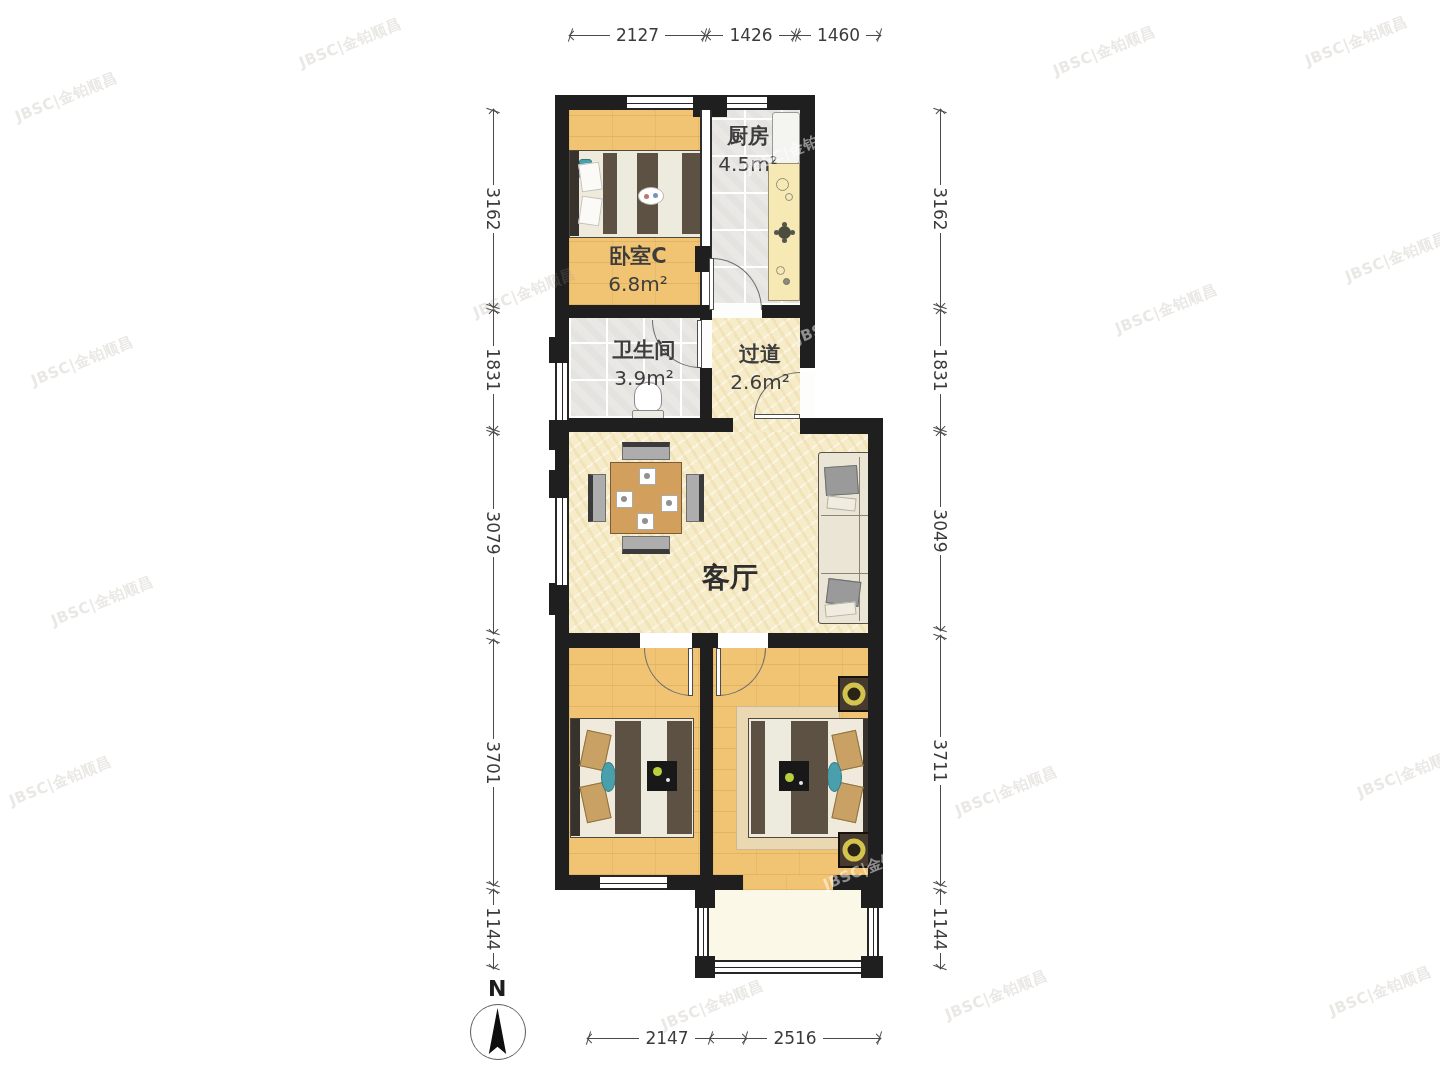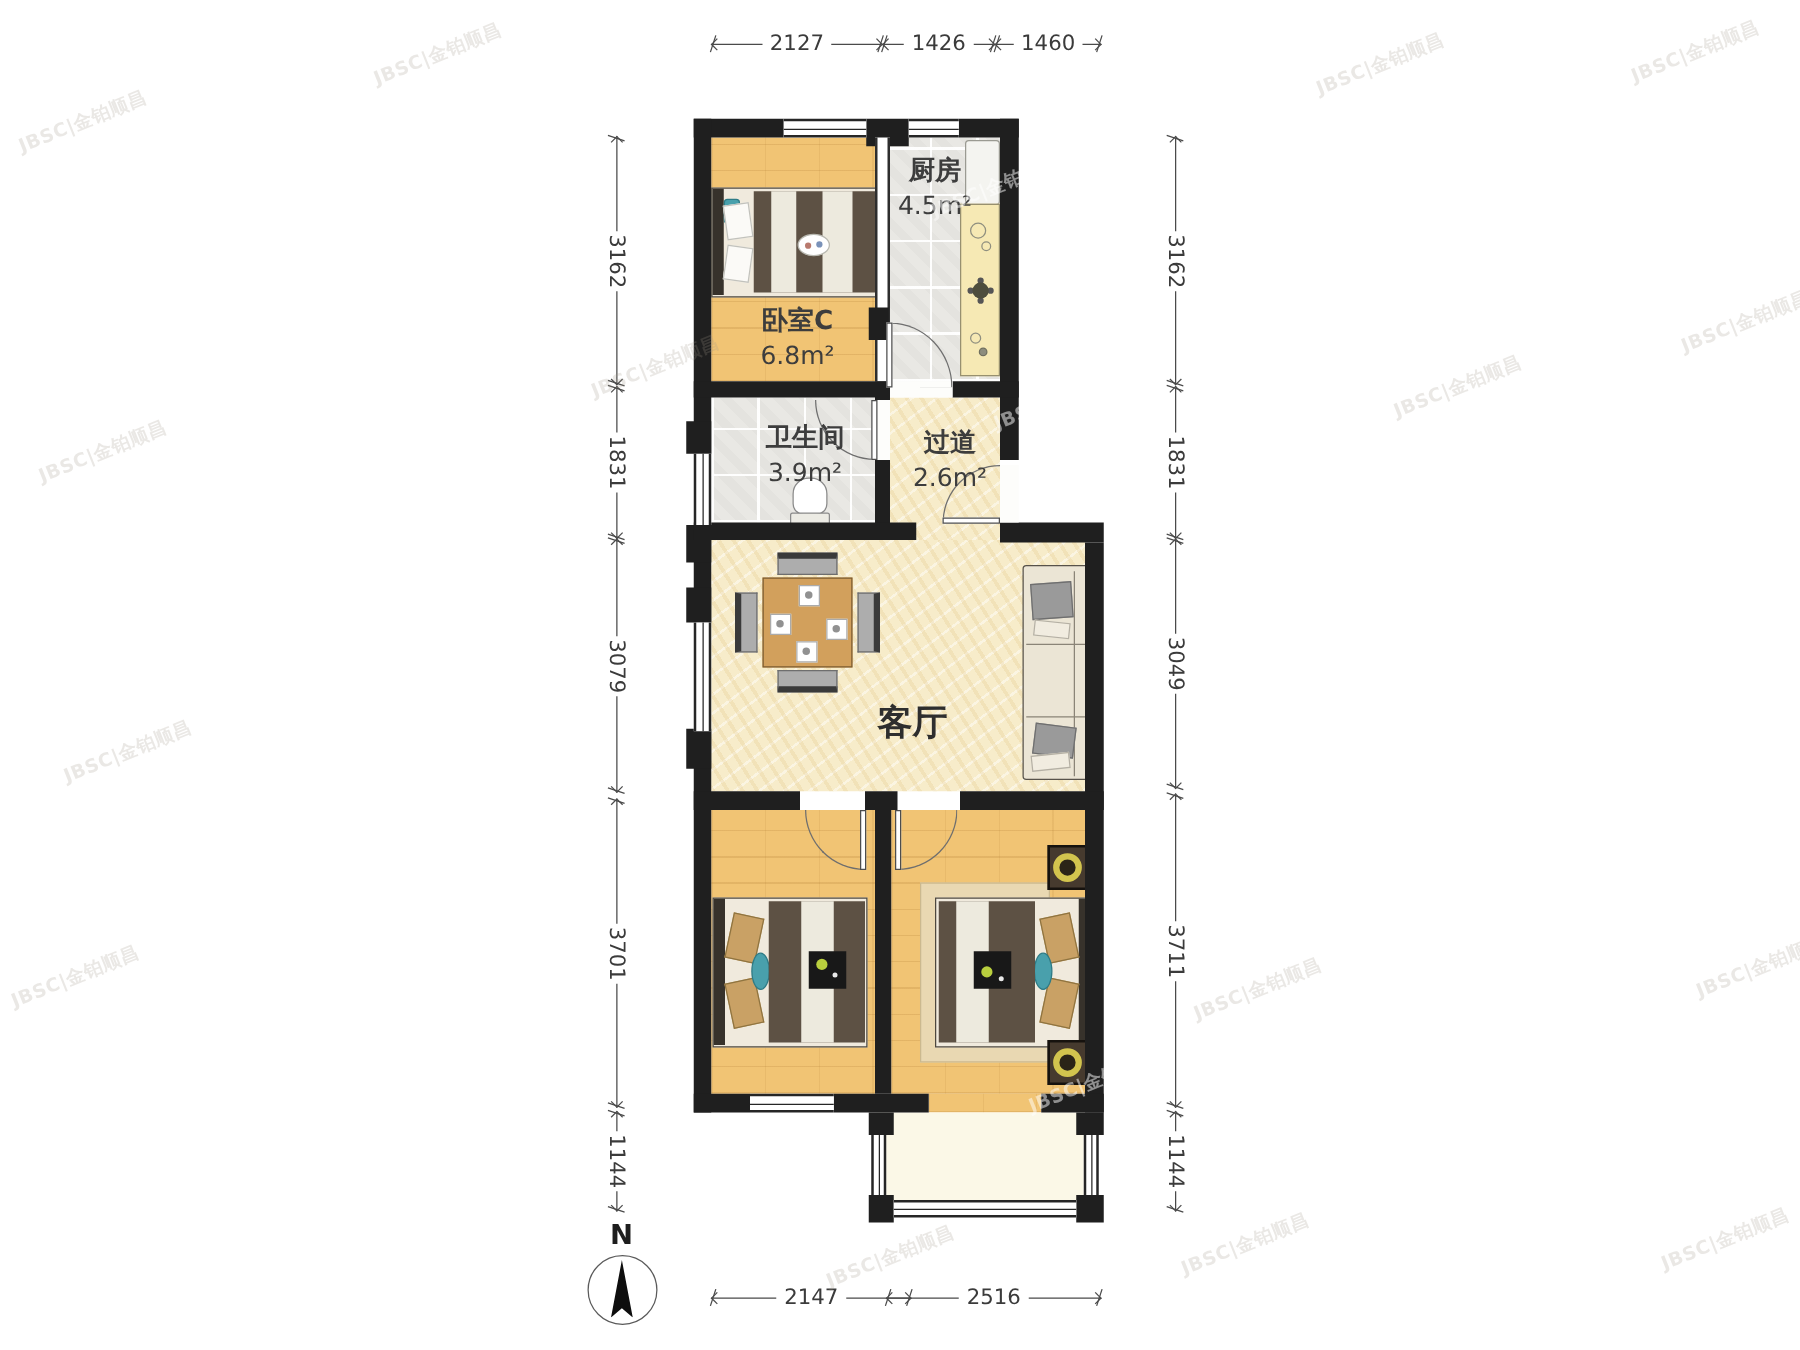--- a/index.html
+++ b/index.html
@@ -283,21 +283,21 @@
     <span class="dimline al"></span>
       <span class="lbl">1426</span>
       <span class="dimline ar"></span>
   </div>
   <div class="dimseg h" style="left:797px;top:25px;width:83px;">
     <span class="dimline al"></span>
       <span class="lbl">1460</span>
       <span class="dimline ar"></span>
   </div>
 
-  <div class="dimseg h" style="left:570px;top:1028px;width:158px;">
+  <div class="dimseg h" style="left:588px;top:1028px;width:158px;">
     <span class="dimline al"></span>
       <span class="lbl">2147</span>
       <span class="dimline ar"></span>
   </div>
   <div class="dimseg h" style="left:710px;top:1028px;width:170px;">
     <span class="dimline al"></span>
       <span class="lbl">2516</span>
       <span class="dimline ar"></span>
   </div>
 

